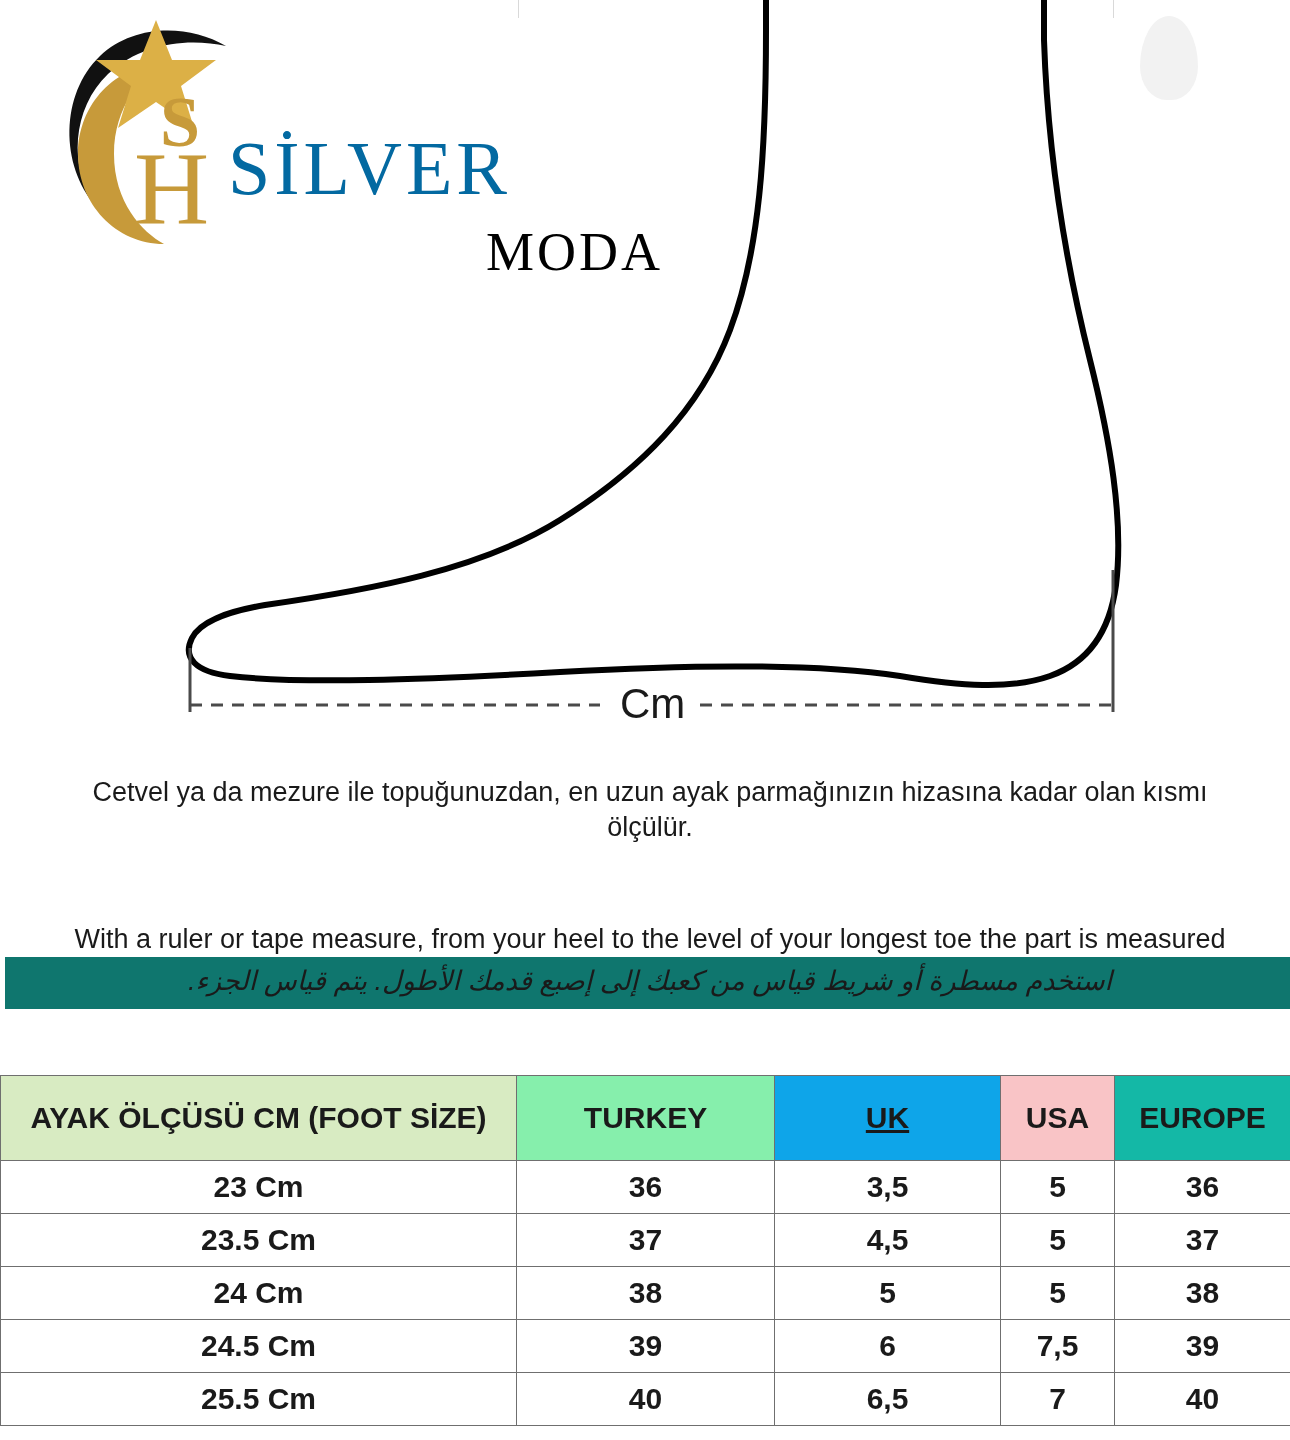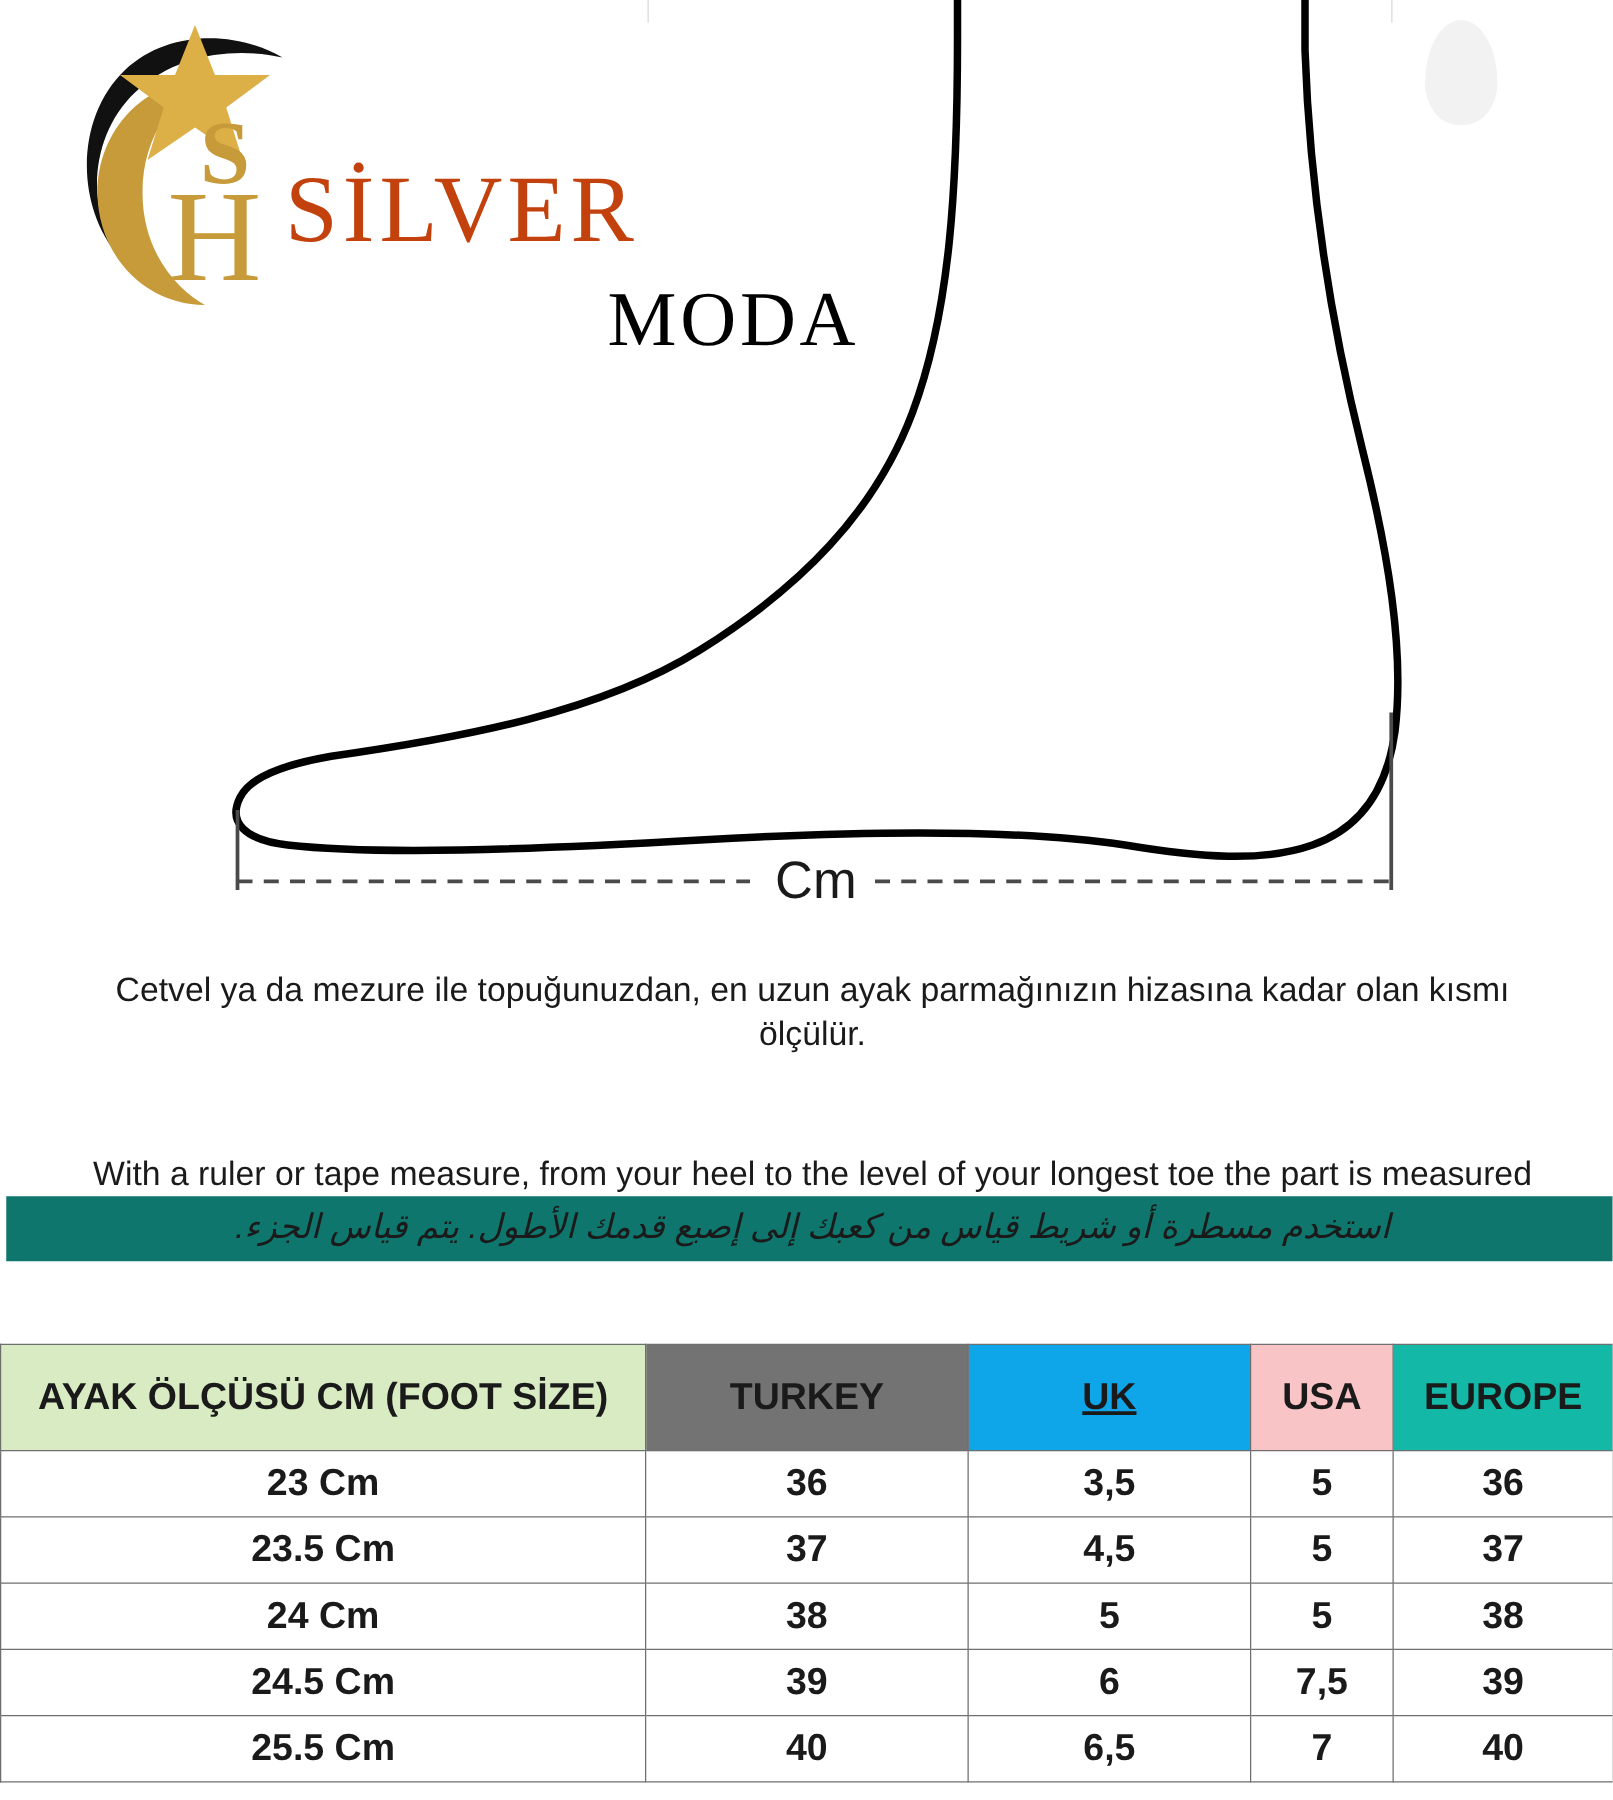--- a/index.html
+++ b/index.html
@@ -31,29 +31,29 @@
     width: 230px;
     height: 240px;
   }
   .logo-wordmark {
     position: absolute;
     left: 190px;
     top: 120px;
     font-family: "Liberation Serif", serif;
     font-size: 76px;
     letter-spacing: 4px;
-    color: #c2410c;
+    color: #0369a1;
     line-height: 1;
   }
   .logo-sub {
     position: absolute;
     left: 448px;
     top: 215px;
     font-family: "Liberation Serif", serif;
-    font-size: 62px;
+    font-size: 54px;
     letter-spacing: 3px;
     color: #000;
     line-height: 1;
   }
 
   
   .foot-wrap {
     position: absolute;
     top: 0;
     left: 0;
@@ -117,21 +117,21 @@
     font-size: 30px;
     font-weight: bold;
     height: 50px;
   }
   .size-table thead th {
     height: 82px;
     font-size: 30px;
     margin-top: 44px;
   }
   .th-foot { background: #d8ebc2; }
-  .th-turkey { background: #737373; }
+  .th-turkey { background: #86efac; }
   .th-uk { background: #0ea5e9; text-decoration: underline; }
   .th-usa { background: #f9c4c6; }
   .th-europe { background: #14b8a6; }
   .size-table tbody td { background: #ffffff; font-weight: bold; }
   .col-foot { width: 516px; }
   .col-turkey { width: 258px; }
   .col-uk { width: 226px; }
   .col-usa { width: 114px; }
   .col-europe { width: 176px; }
 

